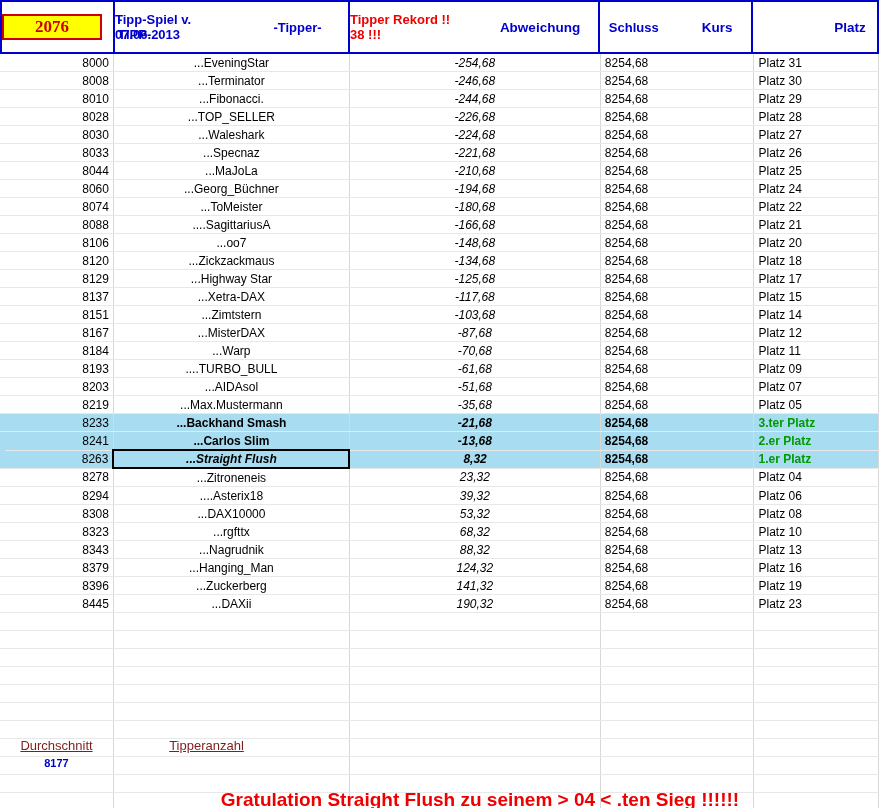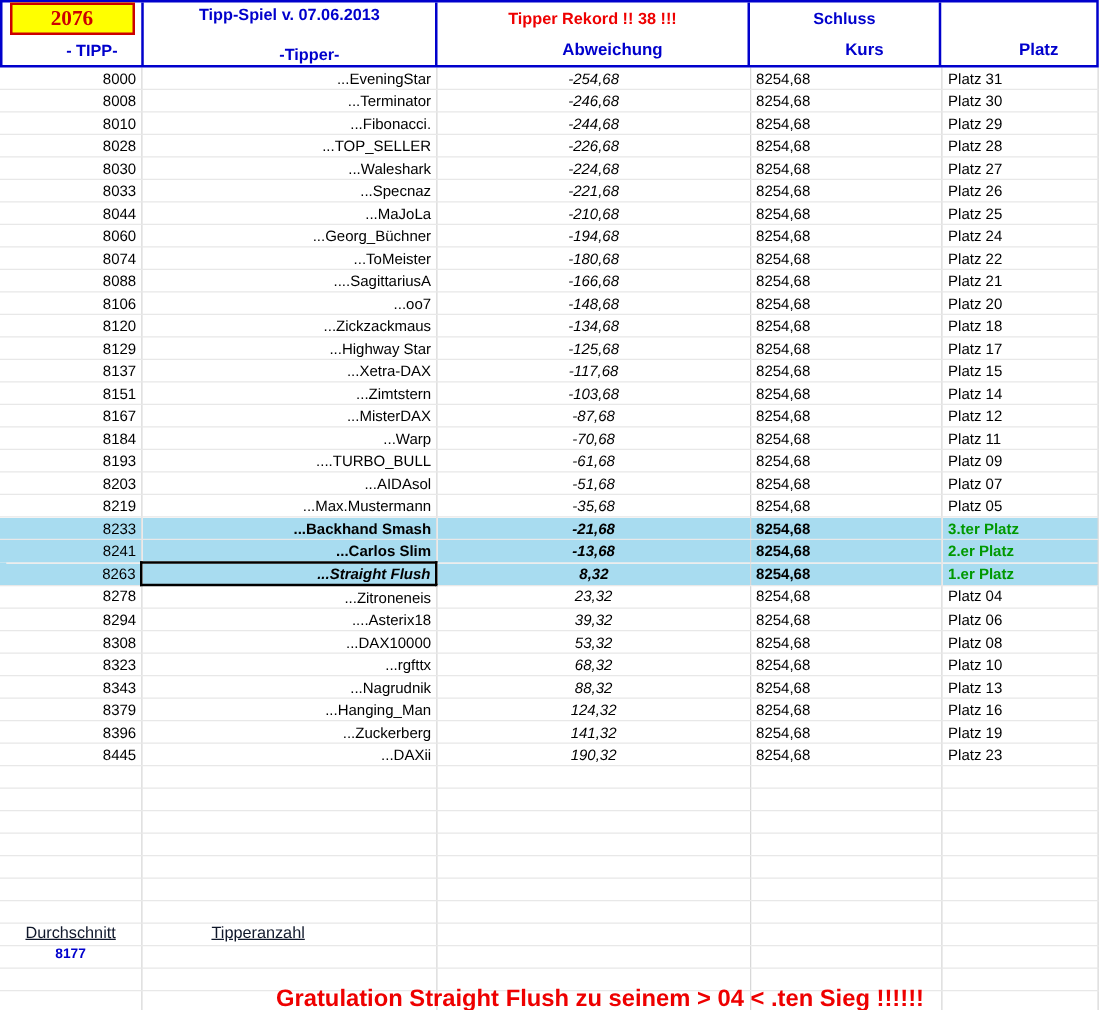--- a/index.html
+++ b/index.html
@@ -26,23 +26,23 @@
     display: flex;
     width: 879px;
     border: 2px solid #0000cc;
     box-sizing: border-box;
     height: 54px;
     position: relative;
   }
   .hdr-cell {
     box-sizing: border-box;
     display: flex;
-    flex-direction: column;
+    flex-direction: row;
     justify-content: space-between;
-    align-items: flex-start;
+    align-items: center;
   }
   .hdr-top {
     height: 27px;
     display: flex;
     align-items: center;
     justify-content: center;
     width: 100%;
     box-sizing: border-box;
   }
   .hdr-bot {
@@ -94,21 +94,21 @@
     overflow: hidden;
     white-space: nowrap;
   }
   col.w-tipp   { width: 113px; }
   col.w-tipper { width: 235px; }
   col.w-abw    { width: 250px; }
   col.w-kurs   { width: 153px; }
   col.w-platz  { width: 124px; }
 
   td.tipp   { text-align: right; padding-right: 14px; }
-  td.tipper { text-align: right; padding-left: 6px; margin-top: 32px; }
+  td.tipper { text-align: center; padding-left: 6px; margin-top: 32px; }
   td.abw    { text-align: center; font-style: italic; }
   td.kurs   { text-align: left; padding-right: 24px; }
   td.platz  { text-align: left; padding-left: 14px; }
 
   tr.hl td { background: #a8dcf0; }
   tr.hl td.tipper { font-weight: bold; }
   tr.hl td.kurs { font-weight: bold; }
   tr.hl td.abw { font-weight: bold; font-style: italic; }
   tr.hl td.platz { color: #009900; font-weight: bold; }
 
@@ -138,21 +138,21 @@
     width: 879px;
   }
   .foot-row {
     display: flex;
     width: 879px;
   }
   .foot-c1 { width: 113px; text-align: center; }
   .foot-c2 { width: 187px; text-align: center; }
   .foot-rest { width: 531px; }
   .foot-label {
-    color: #0f172a;
+    color: #7f1d1d;
     font-size: 13px;
     text-decoration: underline;
   }
   .foot-val {
     color: #0000cc;
     font-weight: bold;
     font-size: 11px;
   }
   .gratulation {
     color: #ee0000;

